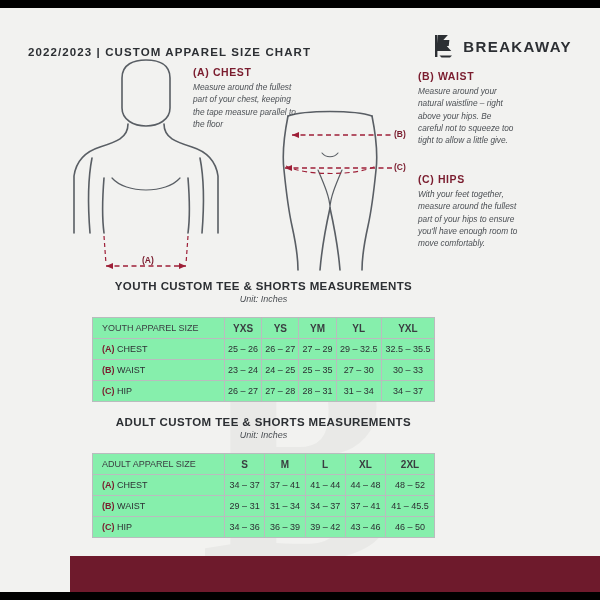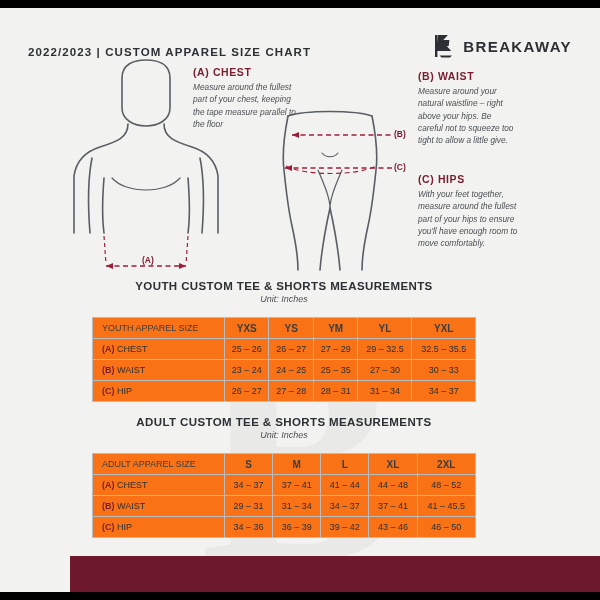--- a/index.html
+++ b/index.html
@@ -92,41 +92,41 @@
     width: 100px;
   }
   #callout-chest { left: 193px; top: 8px; width: 105px; }
   #callout-waist { left: 418px; top: 12px; width: 100px; }
   #callout-hips  { left: 418px; top: 115px; width: 100px; }
 
   
   .section {
     position: absolute;
     left: 92px;
-    width: 384px;
+    width: 343px;
   }
   .sec-title {
     text-align: center;
     font-size: 11.5px;
     font-weight: bold;
     letter-spacing: 0.4px;
     color: #2c2f33;
   }
   .sec-sub {
     text-align: center;
     font-size: 9px;
     font-style: italic;
     color: #4c5055;
     margin-top: 2px;
     margin-bottom: 7px;
   }
   table {
     width: 100%;
     border-collapse: collapse;
-    background: #f97316;
+    background: #86efac;
     margin-top: 13px;
   }
   th, td {
     border: 1px solid #b9bcbe;
     height: 21px;
     font-size: 9px;
     color: #2c2f33;
     text-align: center;
     padding: 0 2px;
   }

